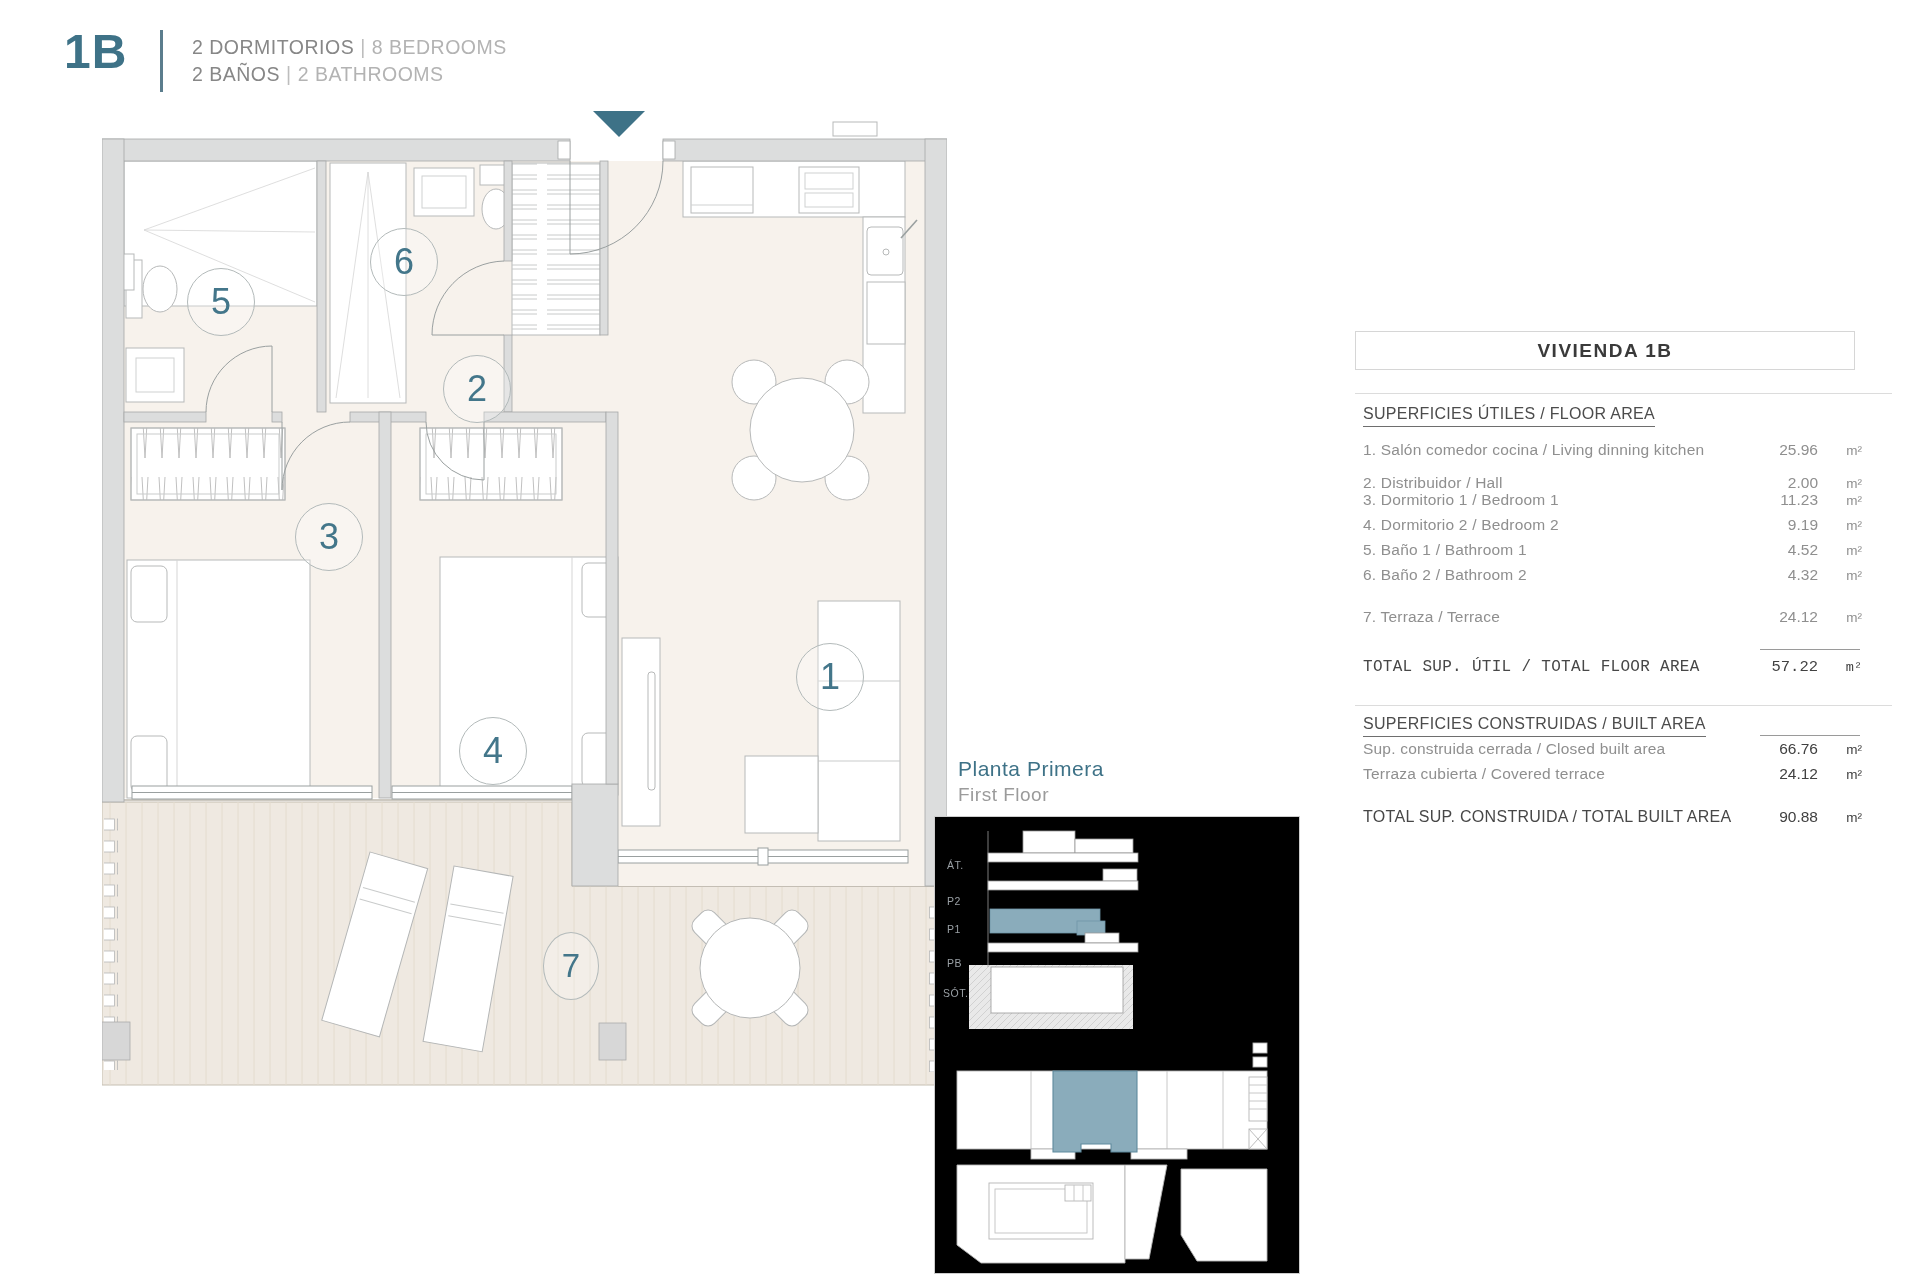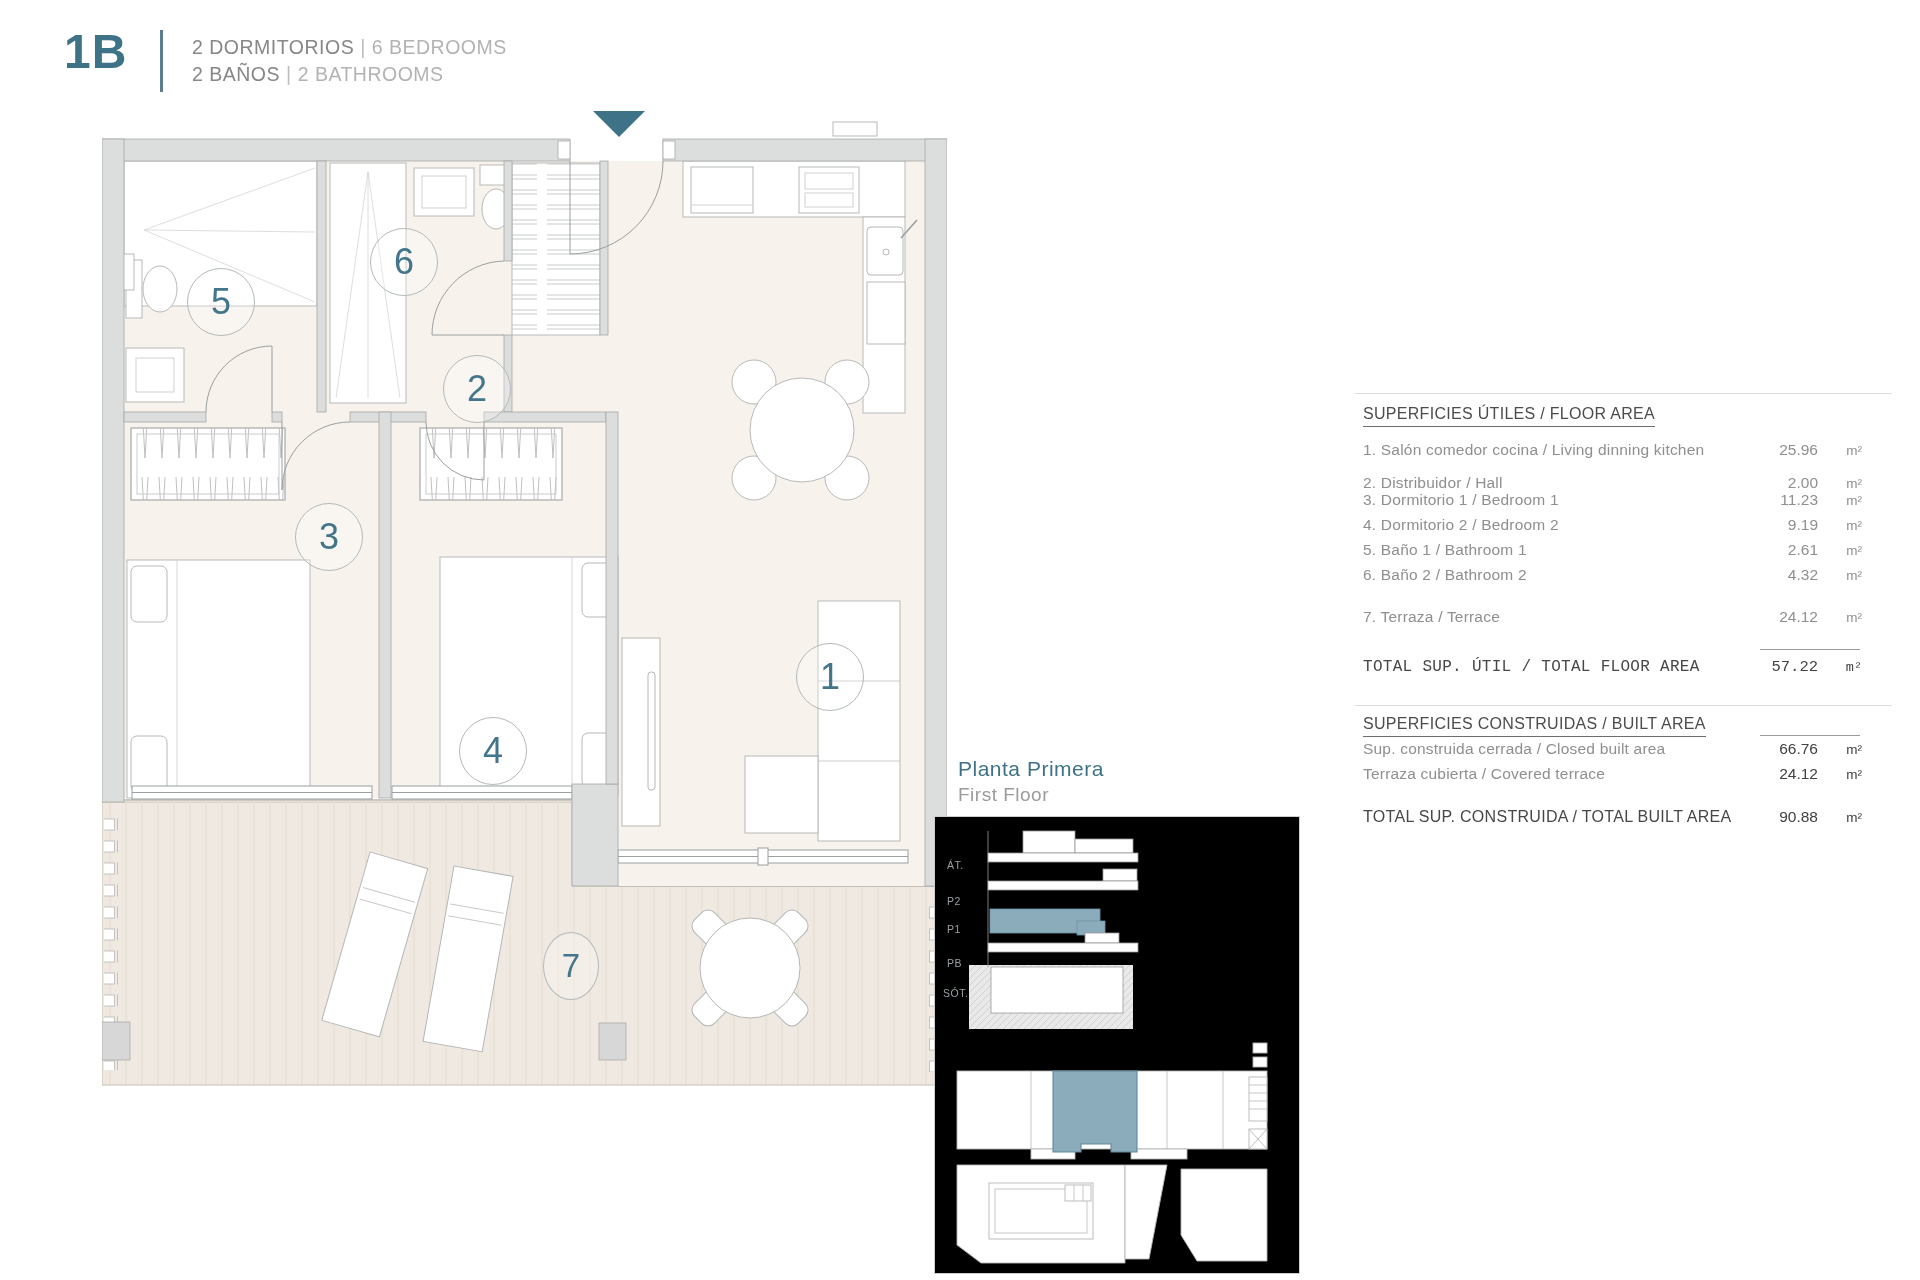--- a/index.html
+++ b/index.html
@@ -42,21 +42,21 @@
   .trow.total .tval,.trow.total .tunit{color:#414141;}
   .numline{position:absolute;left:405px;width:100px;border-top:1px solid #9a9a9a;}
 </style>
 </head>
 <body>
 
 <div class="abs unit-code">1B</div>
 <div class="abs hdr-bar"></div>
 <div class="abs hdr-text">
   <div>
-    <span class="es">2 DORMITORIOS</span><span class="sep">|</span><span class="en">6 BEDROOMS</span>
+    <span class="es">2 DORMITORIOS</span><span class="sep">|</span><span class="en">8 BEDROOMS</span>
   </div>
   <div>
     <span class="es">2 BAÑOS</span><span class="sep">|</span><span class="en">2 BATHROOMS</span>
   </div>
 </div>
 
 <svg id="plan" class="abs" width="845" height="990" viewBox="0 0 845 990">
   <defs>
     <pattern id="deck" width="16" height="24" patternUnits="userSpaceOnUse">
       <line x1="8" y1="0" x2="8" y2="24" stroke="#e4dcce" stroke-width="1"></line>
@@ -322,20 +322,21 @@
       <line x1="314" y1="284" x2="332" y2="284" stroke="#c2c2c2"></line>
       <line x1="314" y1="292" x2="332" y2="292" stroke="#c2c2c2"></line>
       <rect x="314" y="312" width="18" height="20"></rect>
       <line x1="314" y1="312" x2="332" y2="332" stroke="#b5b5b5"></line>
       <line x1="332" y1="312" x2="314" y2="332" stroke="#b5b5b5"></line>
     </g>
   </svg>
 </div>
 
 <div class="abs tbl">
+  <div class="tbl-title">VIVIENDA 1B</div>
   <div class="hline" style="top:62px;"></div>
 
   <div class="thead" style="top:74px;">SUPERFICIES ÚTILES / FLOOR AREA</div>
 
   <div class="trow" style="top:110px;">
     <div class="tlabel">1. Salón comedor cocina / Living dinning kitchen</div>
     <div class="tval">25.96</div>
     <div class="tunit">m²</div>
   </div>
   <div class="trow" style="top:143px;">
@@ -348,21 +349,21 @@
     <div class="tval">11.23</div>
     <div class="tunit">m²</div>
   </div>
   <div class="trow" style="top:185px;">
     <div class="tlabel">4. Dormitorio 2 / Bedroom 2</div>
     <div class="tval">9.19</div>
     <div class="tunit">m²</div>
   </div>
   <div class="trow" style="top:210px;">
     <div class="tlabel">5. Baño 1 / Bathroom 1</div>
-    <div class="tval">2.61</div>
+    <div class="tval">4.52</div>
     <div class="tunit">m²</div>
   </div>
   <div class="trow" style="top:235px;">
     <div class="tlabel">6. Baño 2 / Bathroom 2</div>
     <div class="tval">4.32</div>
     <div class="tunit">m²</div>
   </div>
   <div class="trow" style="top:277px;">
     <div class="tlabel">7. Terraza / Terrace</div>
     <div class="tval">24.12</div>

